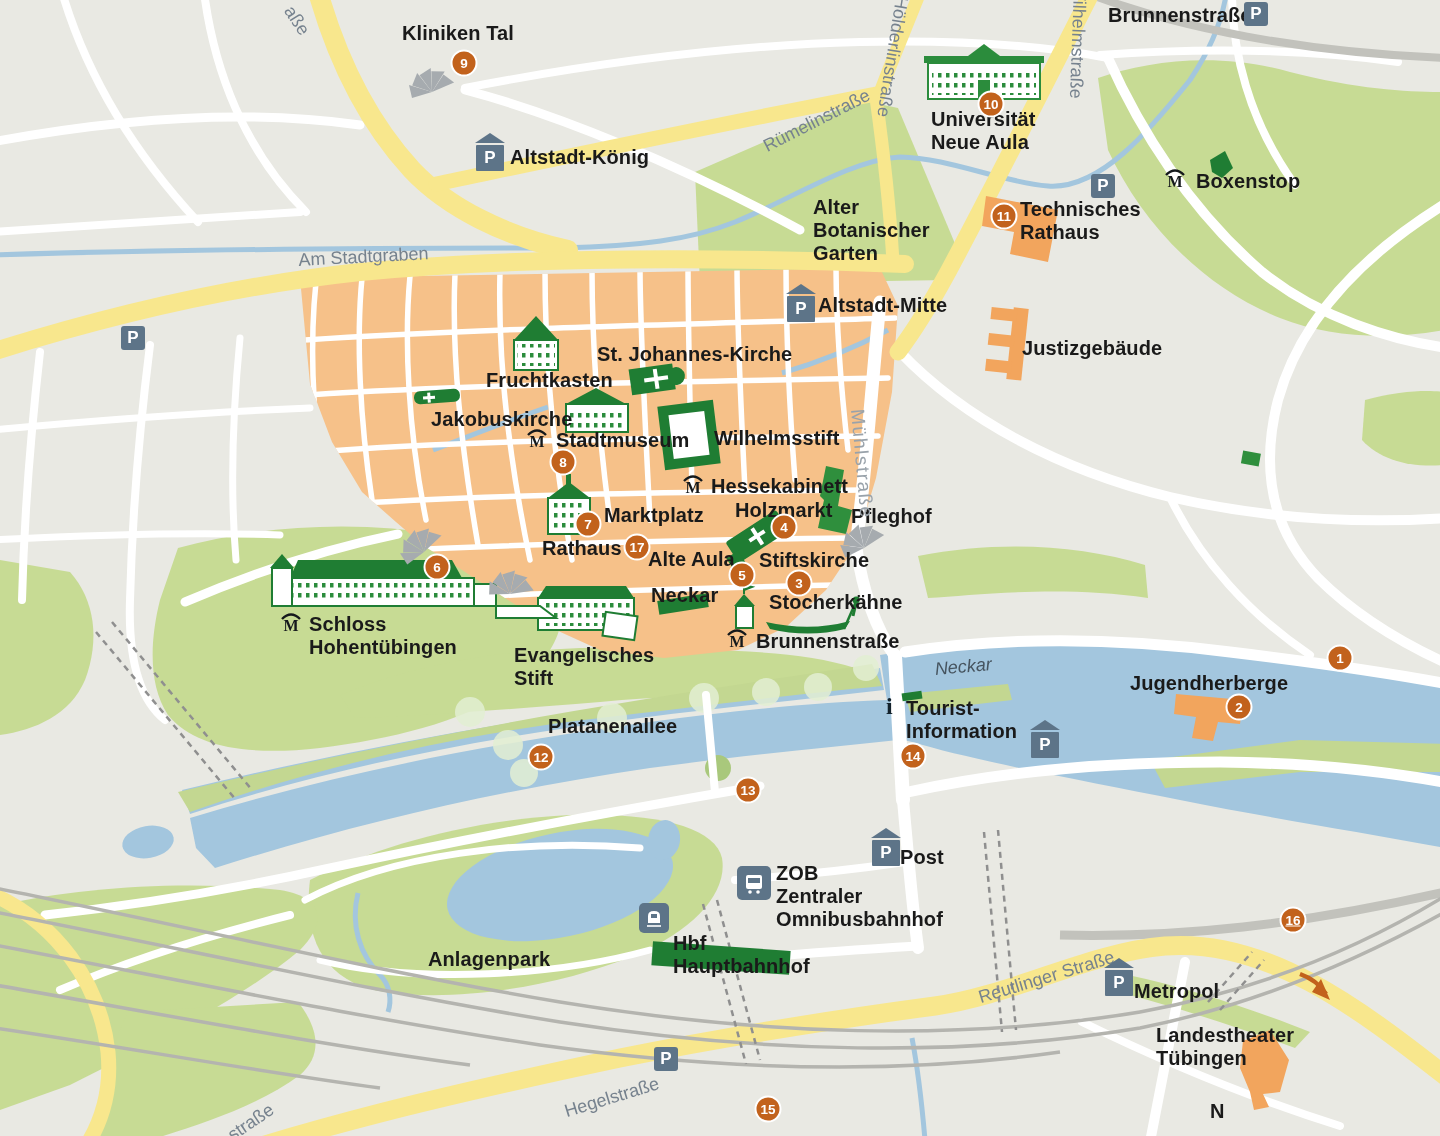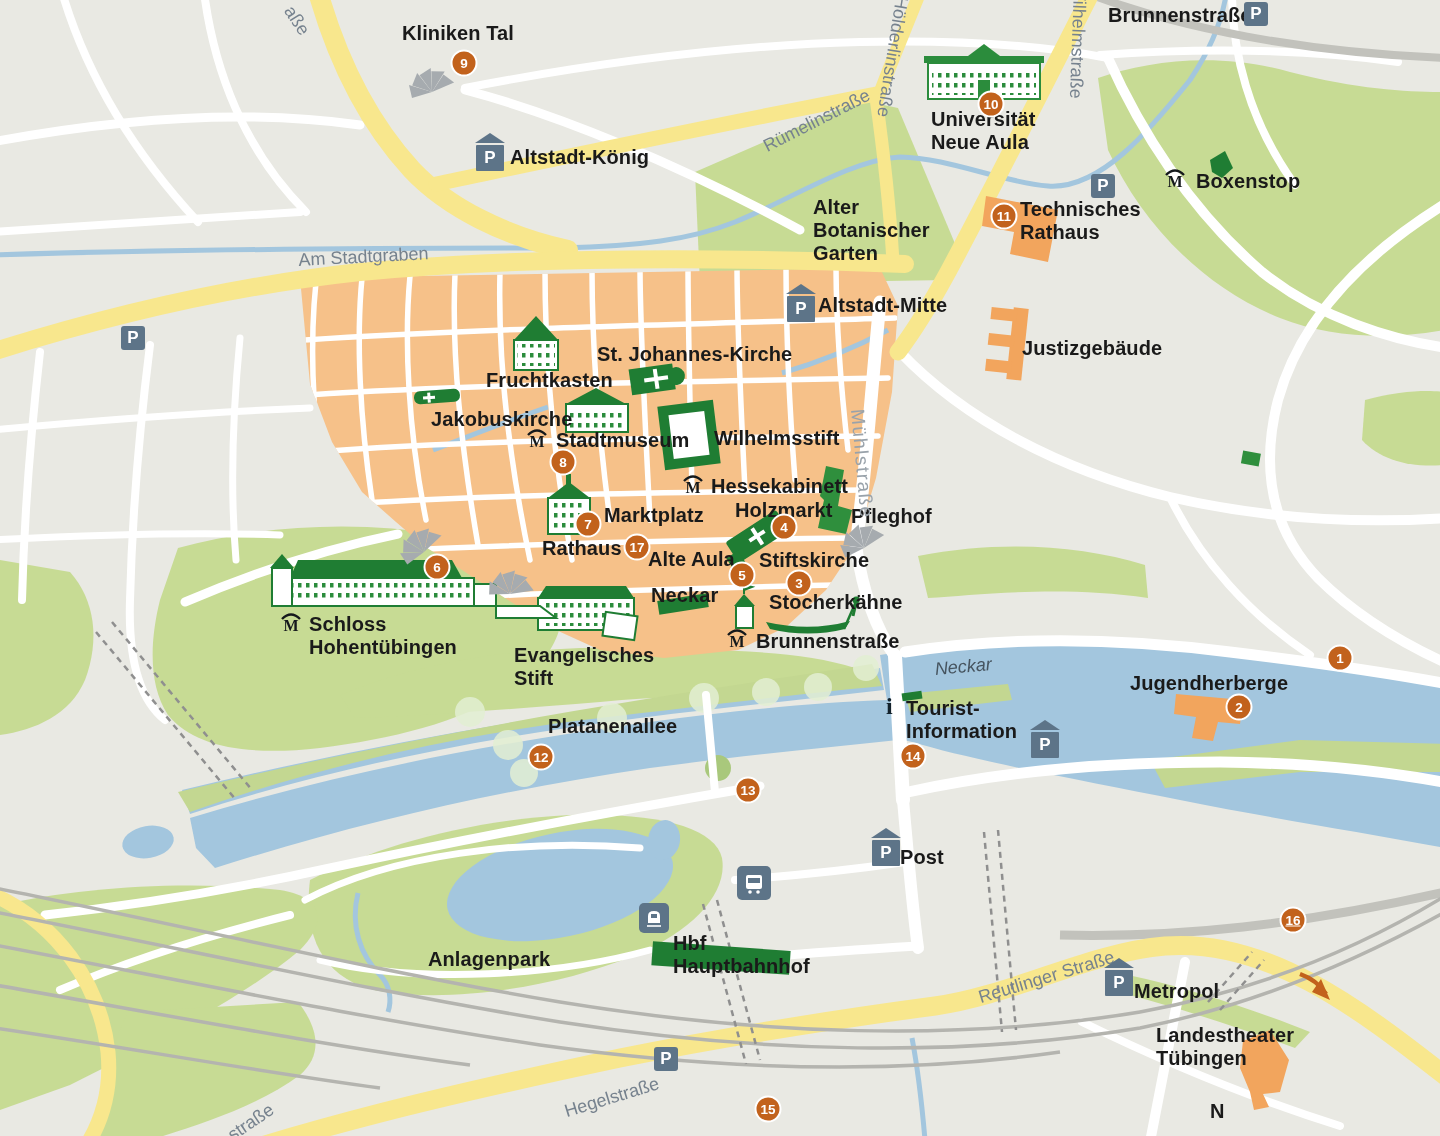--- a/index.html
+++ b/index.html
@@ -377,20 +377,25 @@
       <div class="label poi" style="left: 1130px; top: 672px;">
         <div>Jugendherberge</div>
       </div>
       <div class="label poi" style="left: 906px; top: 697px;">
         <div>Tourist-</div>
         <div>Information</div>
       </div>
       <div class="label poi" style="left: 900px; top: 846px;">
         <div>Post</div>
       </div>
+      <div class="label poi" style="left: 776px; top: 862px;">
+        <div>ZOB</div>
+        <div>Zentraler</div>
+        <div>Omnibusbahnhof</div>
+      </div>
       <div class="label poi" style="left: 673px; top: 906px; margin-top: 26px;">
         <div>Hbf</div>
         <div>Hauptbahnhof</div>
       </div>
       <div class="label poi" style="left: 428px; top: 948px;">
         <div>Anlagenpark</div>
       </div>
       <div class="label poi" style="left: 1134px; top: 980px;">
         <div>Metropol</div>
       </div>

